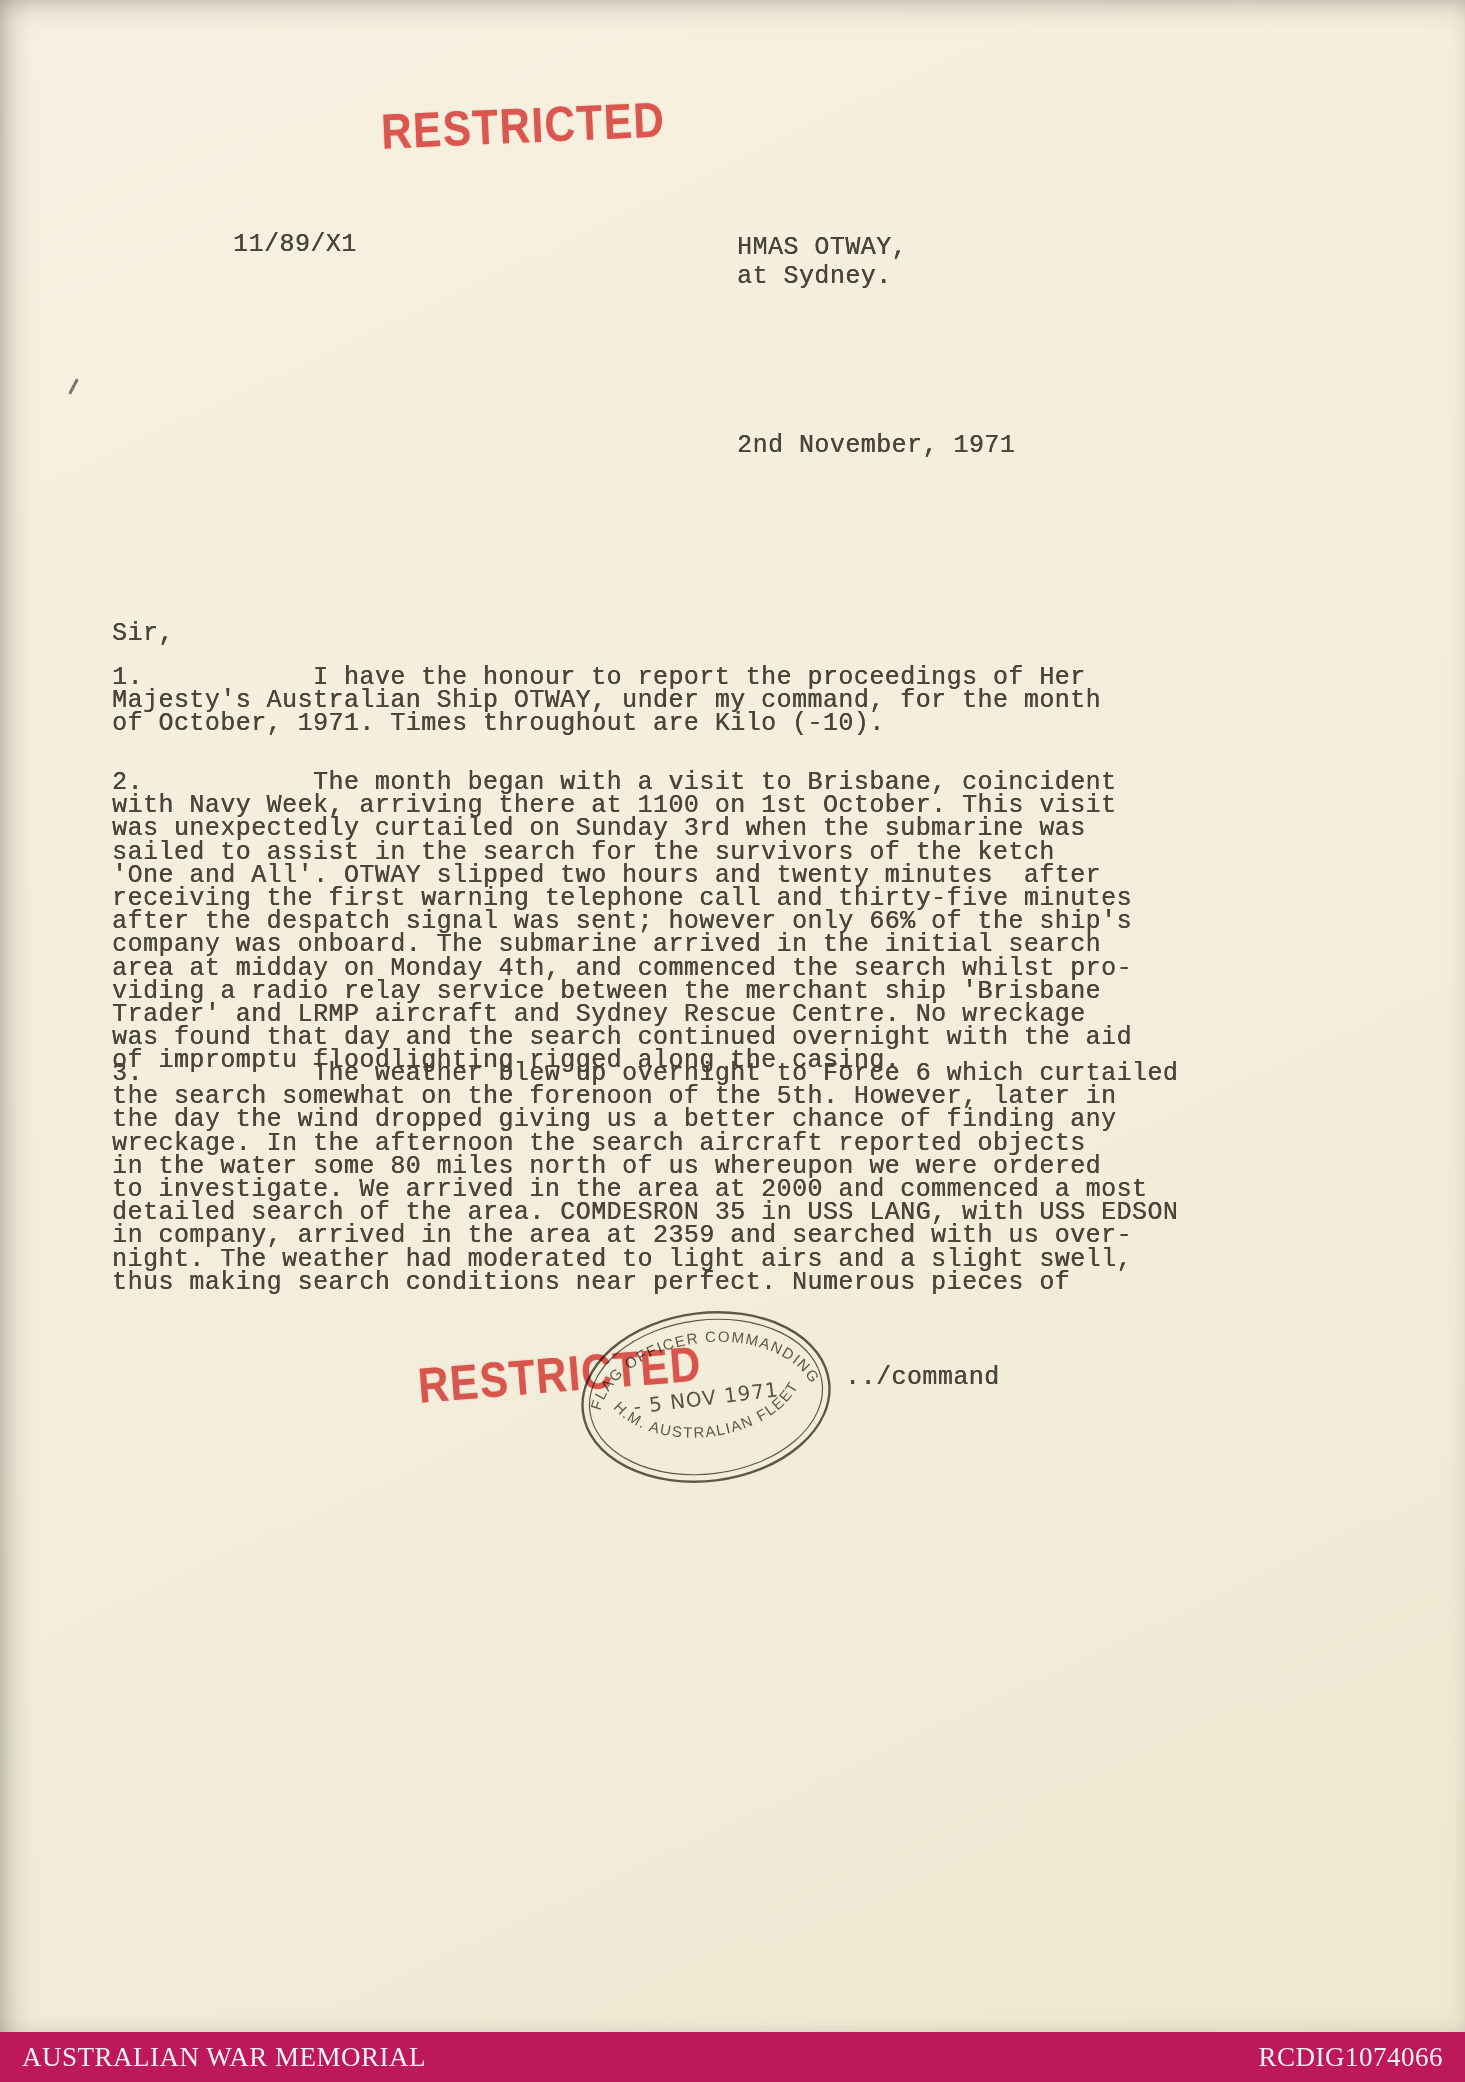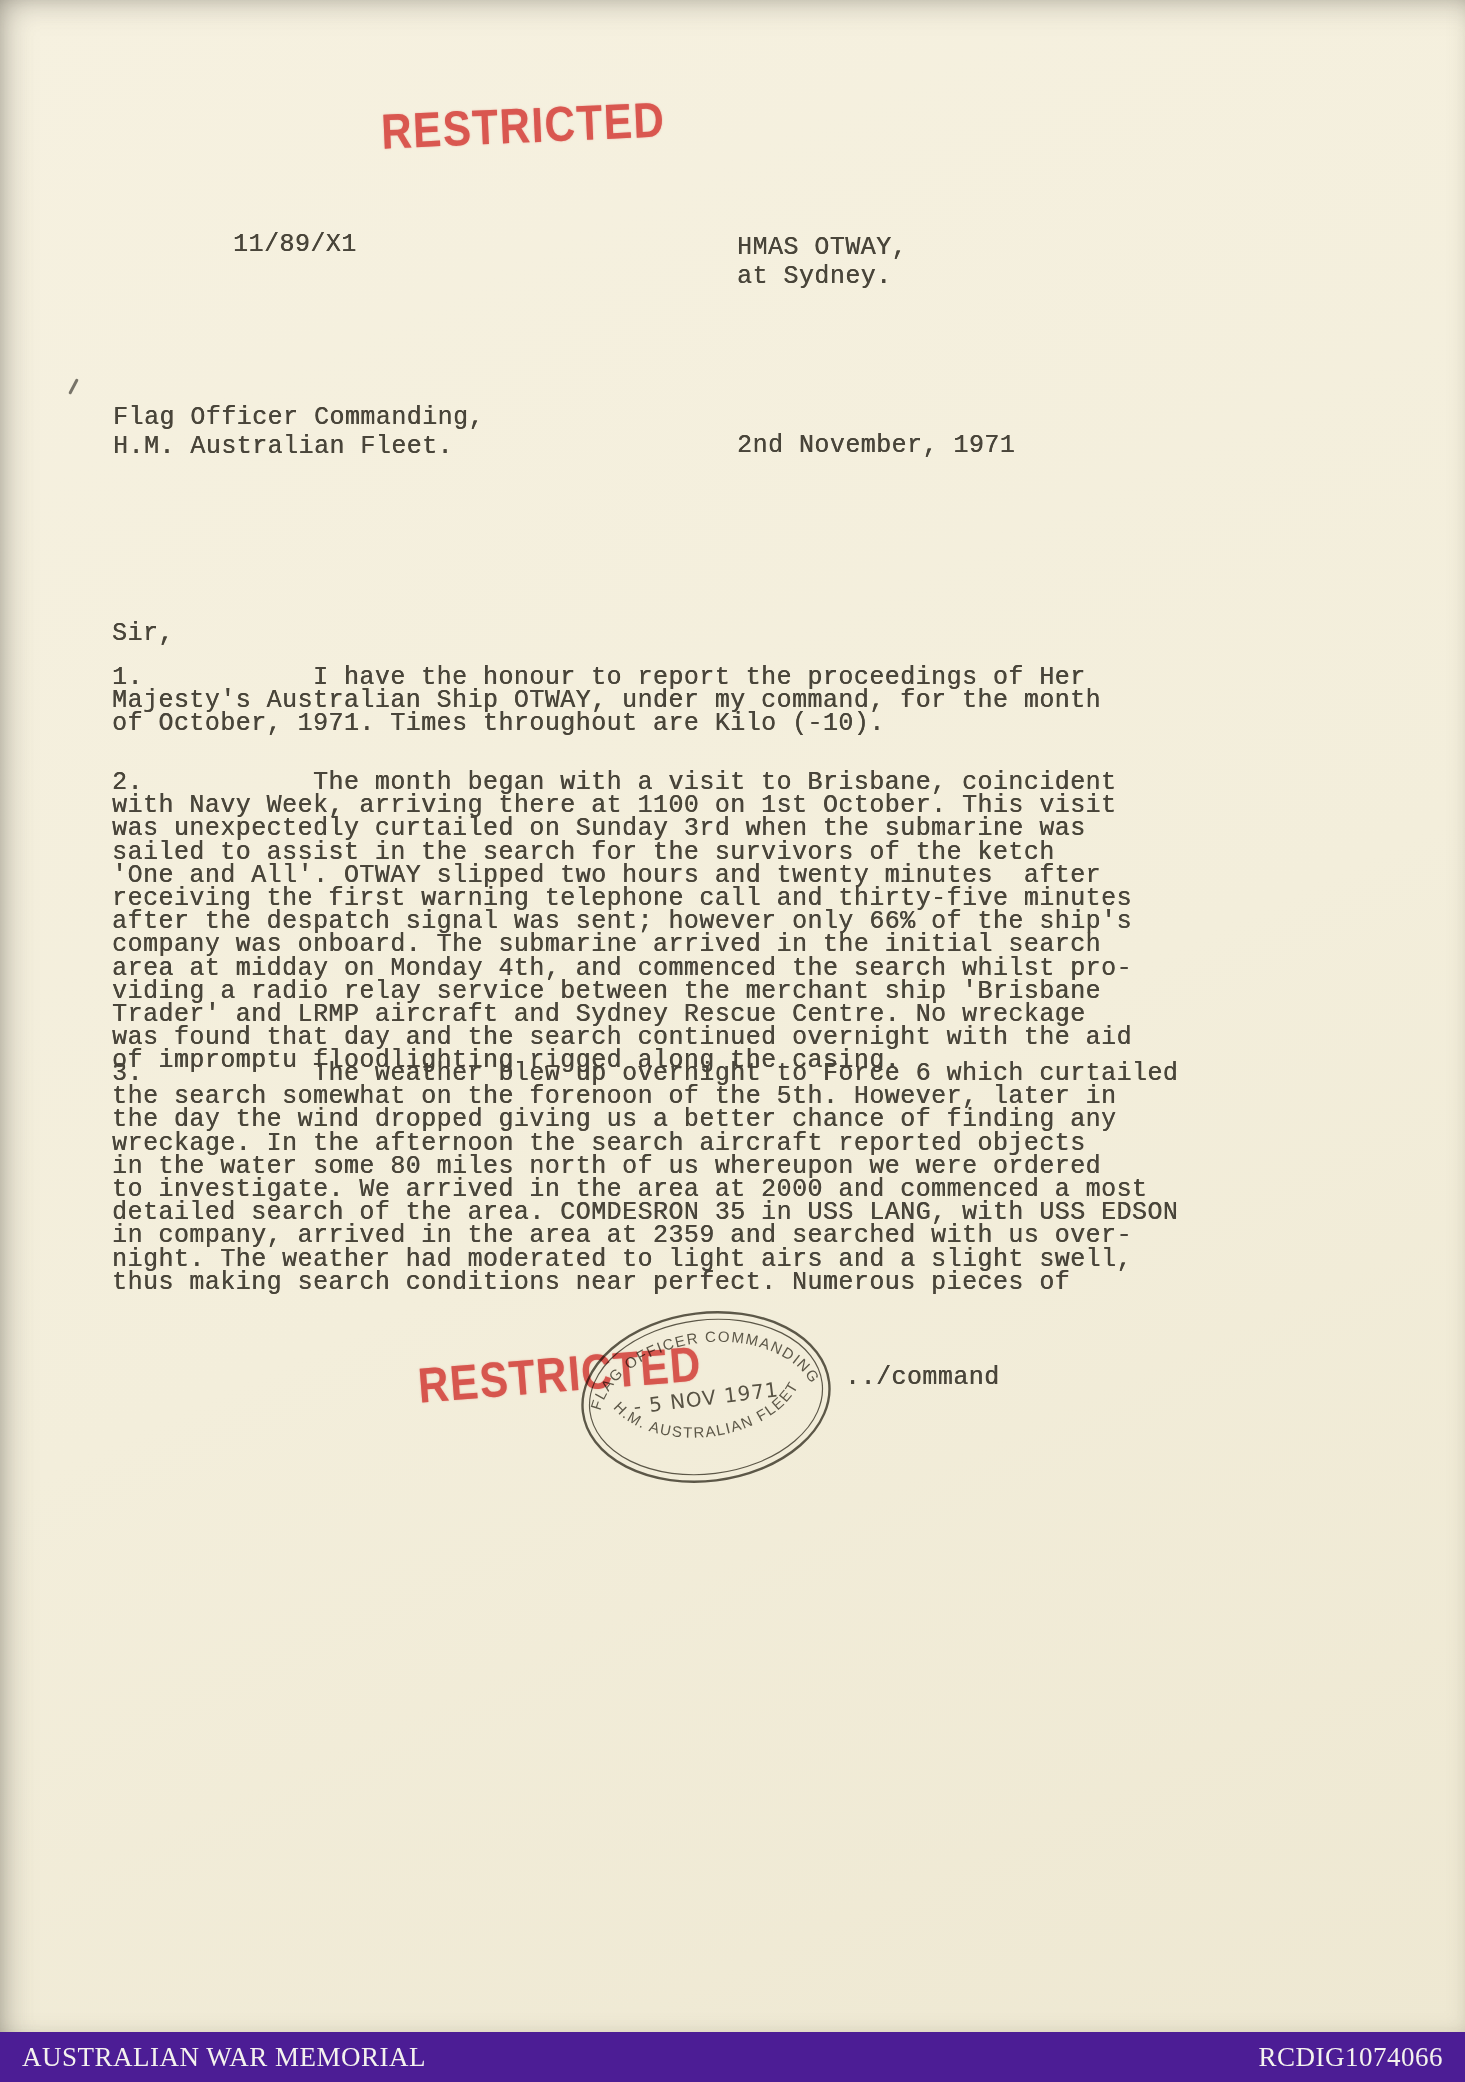--- a/index.html
+++ b/index.html
@@ -92,21 +92,21 @@
     width:3px; height:17px;
     background:#59554b;
     transform:rotate(28deg);
     border-radius:2px;
     opacity:0.8;
   }
 
   .footer {
     position:absolute; left:0; top:2032px;
     width:1465px; height:50px;
-    background:#4c1d95;
+    background:#be185d;
     color:#f4f2ee;
     display:flex; justify-content:space-between; align-items:center;
     padding:0 22px;
     font-family:"Liberation Serif","DejaVu Serif",serif;
     font-size:27px;
     letter-spacing:0.5px;
   }
 </style>
 </head>
 <body>
@@ -115,22 +115,20 @@
 
   <div class="restricted top">RESTRICTED</div>
 
   <div class="tw ref">11/89/X1</div>
 
   <div class="tw sender">HMAS OTWAY,
 at Sydney.</div>
 
   <div class="pen-mark"></div>
 
-  <div class="tw recipient">Flag Officer Commanding,
-H.M. Australian Fleet.</div>
 
   <div class="tw date">2nd November, 1971</div>
 
 
   <div class="tw salutation">Sir,</div>
 
   <div class="tw p1">1.           I have the honour to report the proceedings of Her
 Majesty's Australian Ship OTWAY, under my command, for the month
 of October, 1971. Times throughout are Kilo (-10).</div>
 

